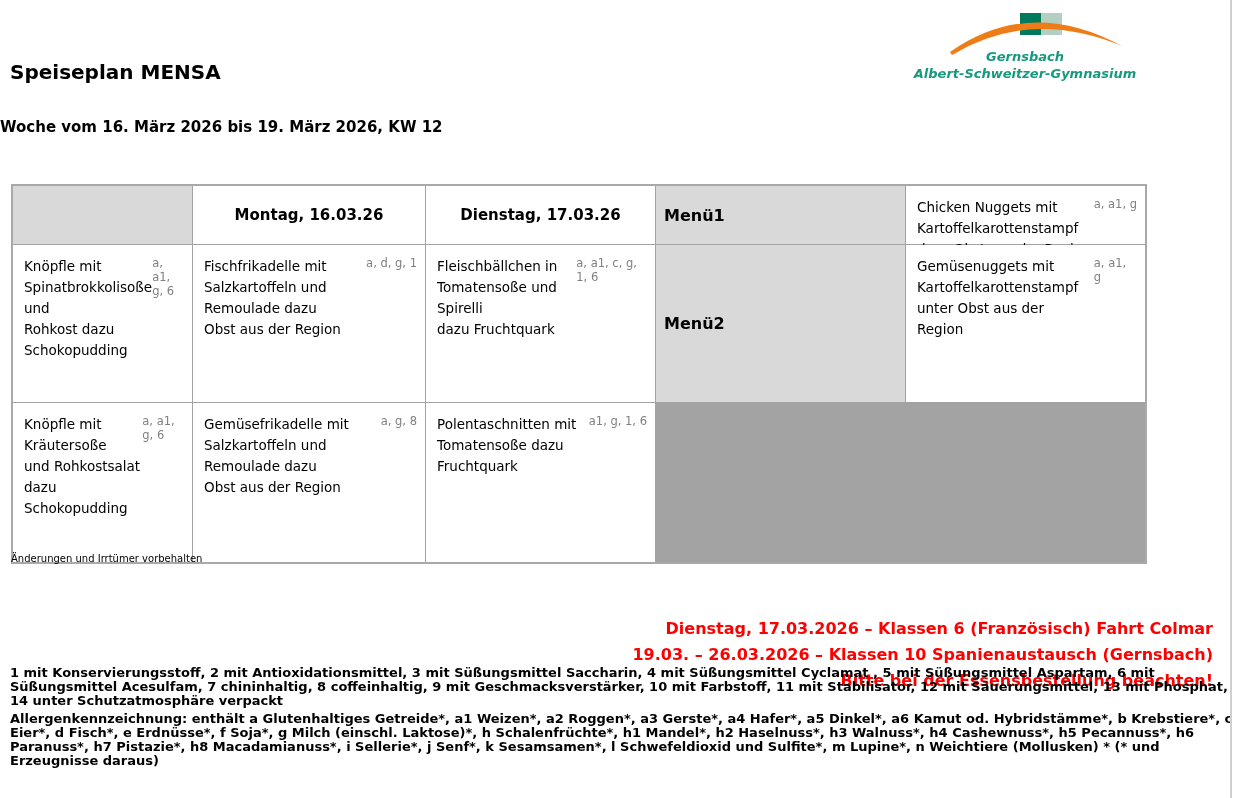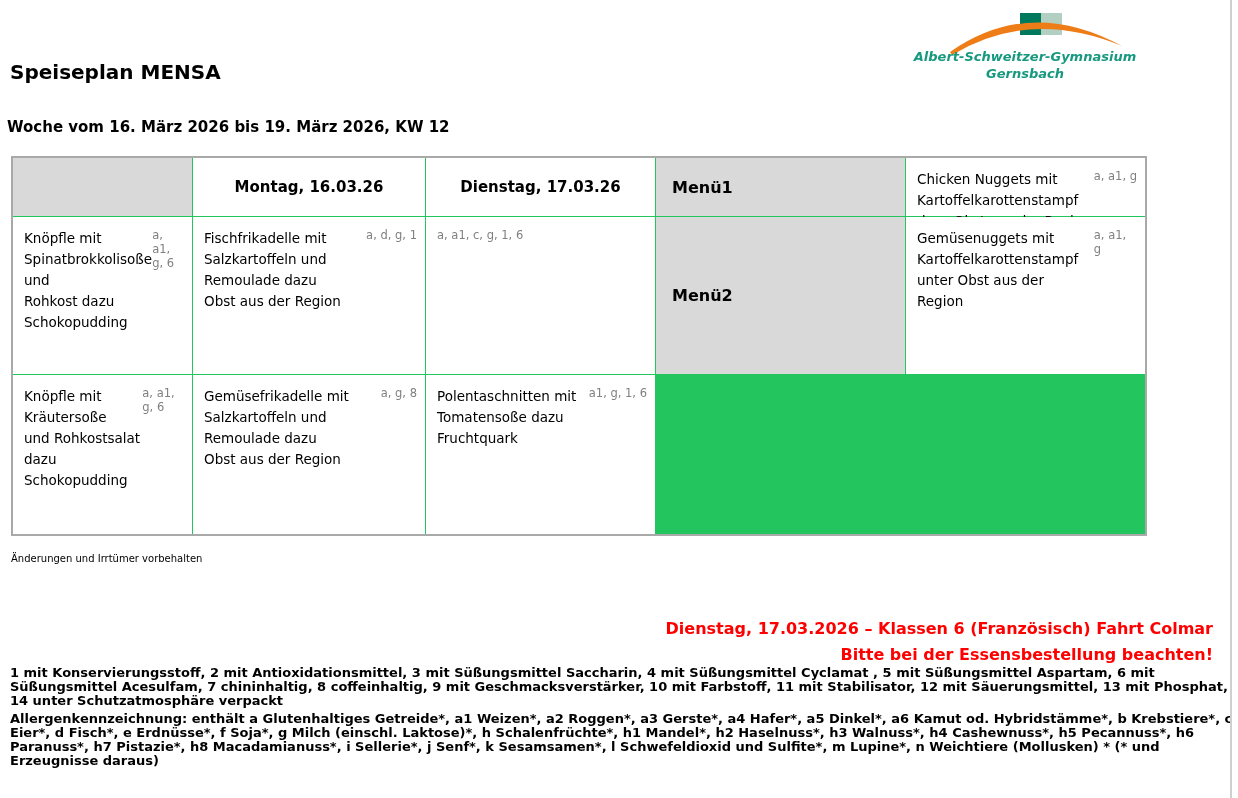--- a/index.html
+++ b/index.html
@@ -10,57 +10,57 @@
     overflow: hidden;
     font-family: "DejaVu Sans", "Liberation Sans", sans-serif;
     color: #000;
   }
 
   .page-title {
     position: absolute; left: 10px; top: 60px;
     font-size: 20px; font-weight: bold; letter-spacing: 0px;
   }
   .week-line {
-    position: absolute; left: 7px; top: 118px;
+    position: absolute; left: 0; top: 118px;
     font-size: 15px; font-weight: bold;
   }
 
   
   .logo {
     position: absolute; left: 900px; top: 6px;
     width: 250px; height: 100px;
   }
   .logo svg { position: absolute; left: 0; top: 0; }
   .logo-text {
     position: absolute; left: 0; top: 42px; width: 250px;
     text-align: center;
     color: #16997f;
     font-style: italic; font-weight: bold;
     font-size: 13px; line-height: 17px;
   }
 
   
   .menu-table {
-    position: absolute; left: 11px; top: 156px;
+    position: absolute; left: 11px; top: 184px;
     display: grid;
     grid-template-columns: 179px 232px 229px 249px 239px;
     grid-template-rows: 58px 157px 159px;
     gap: 1px;
-    background: #22c55e;
+    background: #a3a3a3;
     border: 2px solid #a9a9a9;
   }
   .cell { background: #ffffff; }
   .cell.gray { background: #d9d9d9; }
   .cell.day-header {
     display: flex; align-items: center; justify-content: center;
     font-size: 15px; font-weight: bold;
   }
   .cell.row-label {
     display: flex; align-items: center;
-    padding-left: 16px;
+    padding-left: 8px;
     font-size: 16px; font-weight: bold;
   }
   .cell.meal {
     display: flex; flex-direction: row; justify-content: space-between;
     padding: 11px 8px 12px 11px;
     box-sizing: border-box;
   }
   .meal-desc {
     font-size: 13.5px; line-height: 21px;
     white-space: pre-line;
@@ -101,22 +101,22 @@
 <div class="page-title">Speiseplan MENSA</div>
 <div class="week-line">Woche vom 16. März 2026 bis 19. März 2026, KW 12</div>
 
 <div class="logo">
   <svg width="250" height="100" viewBox="0 0 250 100">
     <rect x="120" y="7" width="21" height="22" fill="#00795c"></rect>
     <rect x="141" y="7" width="21" height="22" fill="#b3cfc1"></rect>
     <path d="M 50 46 Q 130 -10 222 40 Q 130 2 52 49 Z" fill="#ef7d17"></path>
   </svg>
   <div class="logo-text">
+    <div>Gernsbach</div>
     <div>Albert-Schweitzer-Gymnasium</div>
-    <div>Gernsbach</div>
   </div>
 </div>
 
 <div class="menu-table">
 
   <div class="cell gray"></div>
   <div class="cell day-header">Montag, 16.03.26</div>
   <div class="cell day-header">Dienstag, 17.03.26</div>
 
   <div class="cell gray row-label">Menü1</div>
@@ -134,20 +134,23 @@
     <div class="meal-allergens">a, a1, g, 6</div>
   </div>
   <div class="cell meal">
     <div class="meal-desc">Fischfrikadelle mit
 Salzkartoffeln und
 Remoulade dazu
 Obst aus der Region</div>
     <div class="meal-allergens">a, d, g, 1</div>
   </div>
   <div class="cell meal">
+    <div class="meal-desc">Fleischbällchen in
+Tomatensoße und Spirelli
+dazu Fruchtquark</div>
     <div class="meal-allergens">a, a1, c, g, 1, 6</div>
   </div>
 
   <div class="cell gray row-label">Menü2</div>
   <div class="cell meal">
     <div class="meal-desc">Gemüsenuggets mit
 Kartoffelkarottenstampf
 unter Obst aus der Region</div>
     <div class="meal-allergens">a, a1, g</div>
   </div>
@@ -169,20 +172,21 @@
 Tomatensoße dazu
 Fruchtquark</div>
     <div class="meal-allergens">a1, g, 1, 6</div>
   </div>
 </div>
 
 <div class="table-disclaimer">Änderungen und Irrtümer vorbehalten</div>
 
 <div class="announcement">
   <div>Dienstag, 17.03.2026 – Klassen 6 (Französisch) Fahrt Colmar</div>
+  <div>19.03. – 26.03.2026 – Klassen 10 Spanienaustausch (Gernsbach)</div>
   <div>Bitte bei der Essensbestellung beachten!</div>
 </div>
 
 <div class="footnotes">
   <p>1 mit Konservierungsstoff, 2 mit Antioxidationsmittel, 3 mit Süßungsmittel Saccharin, 4 mit Süßungsmittel Cyclamat , 5 mit Süßungsmittel Aspartam, 6 mit Süßungsmittel Acesulfam, 7 chininhaltig, 8 coffeinhaltig, 9 mit Geschmacksverstärker, 10 mit Farbstoff, 11 mit Stabilisator, 12 mit Säuerungsmittel, 13 mit Phosphat, 14 unter Schutzatmosphäre verpackt</p>
   <p>Allergenkennzeichnung: enthält a Glutenhaltiges Getreide*, a1 Weizen*, a2 Roggen*, a3 Gerste*, a4 Hafer*, a5 Dinkel*, a6 Kamut od. Hybridstämme*, b Krebstiere*, c Eier*, d Fisch*, e Erdnüsse*, f Soja*, g Milch (einschl. Laktose)*, h Schalenfrüchte*, h1 Mandel*, h2 Haselnuss*, h3 Walnuss*, h4 Cashewnuss*, h5 Pecannuss*, h6 Paranuss*, h7 Pistazie*, h8 Macadamianuss*, i Sellerie*, j Senf*, k Sesamsamen*, l Schwefeldioxid und Sulfite*, m Lupine*, n Weichtiere (Mollusken) * (* und Erzeugnisse daraus)</p>
 </div>
 
 <div class="page-right-edge"></div>
 

